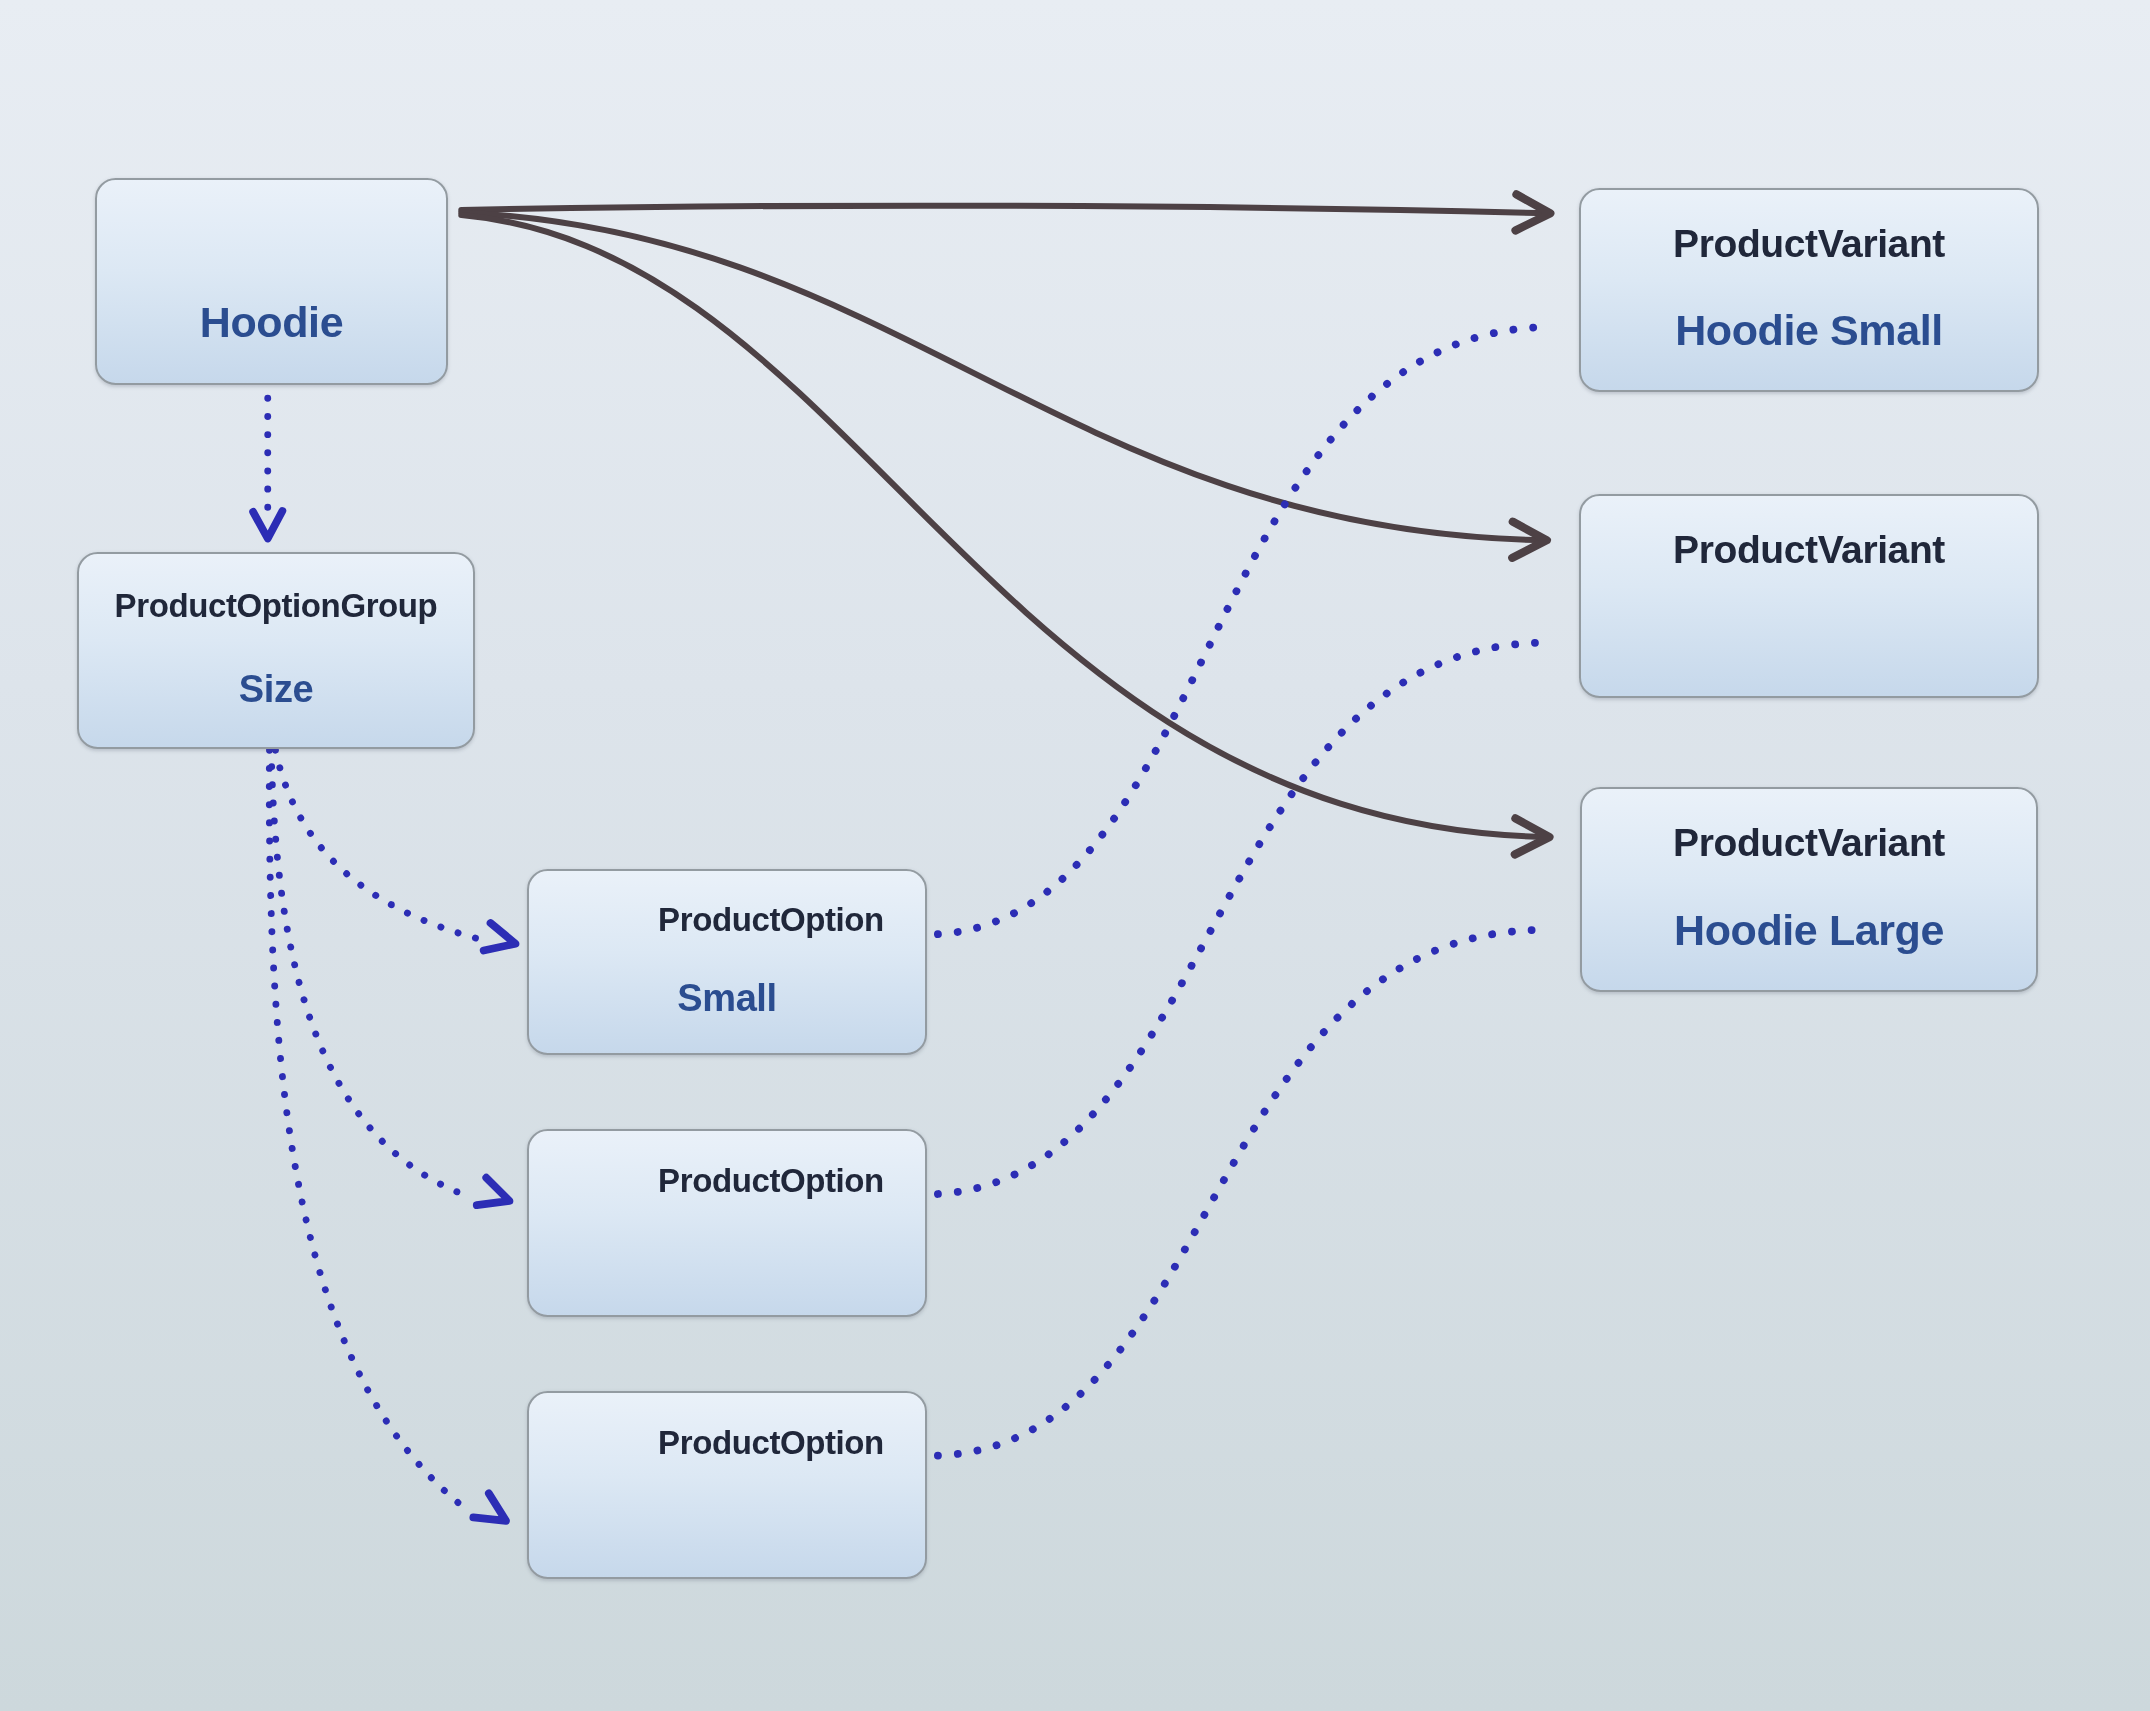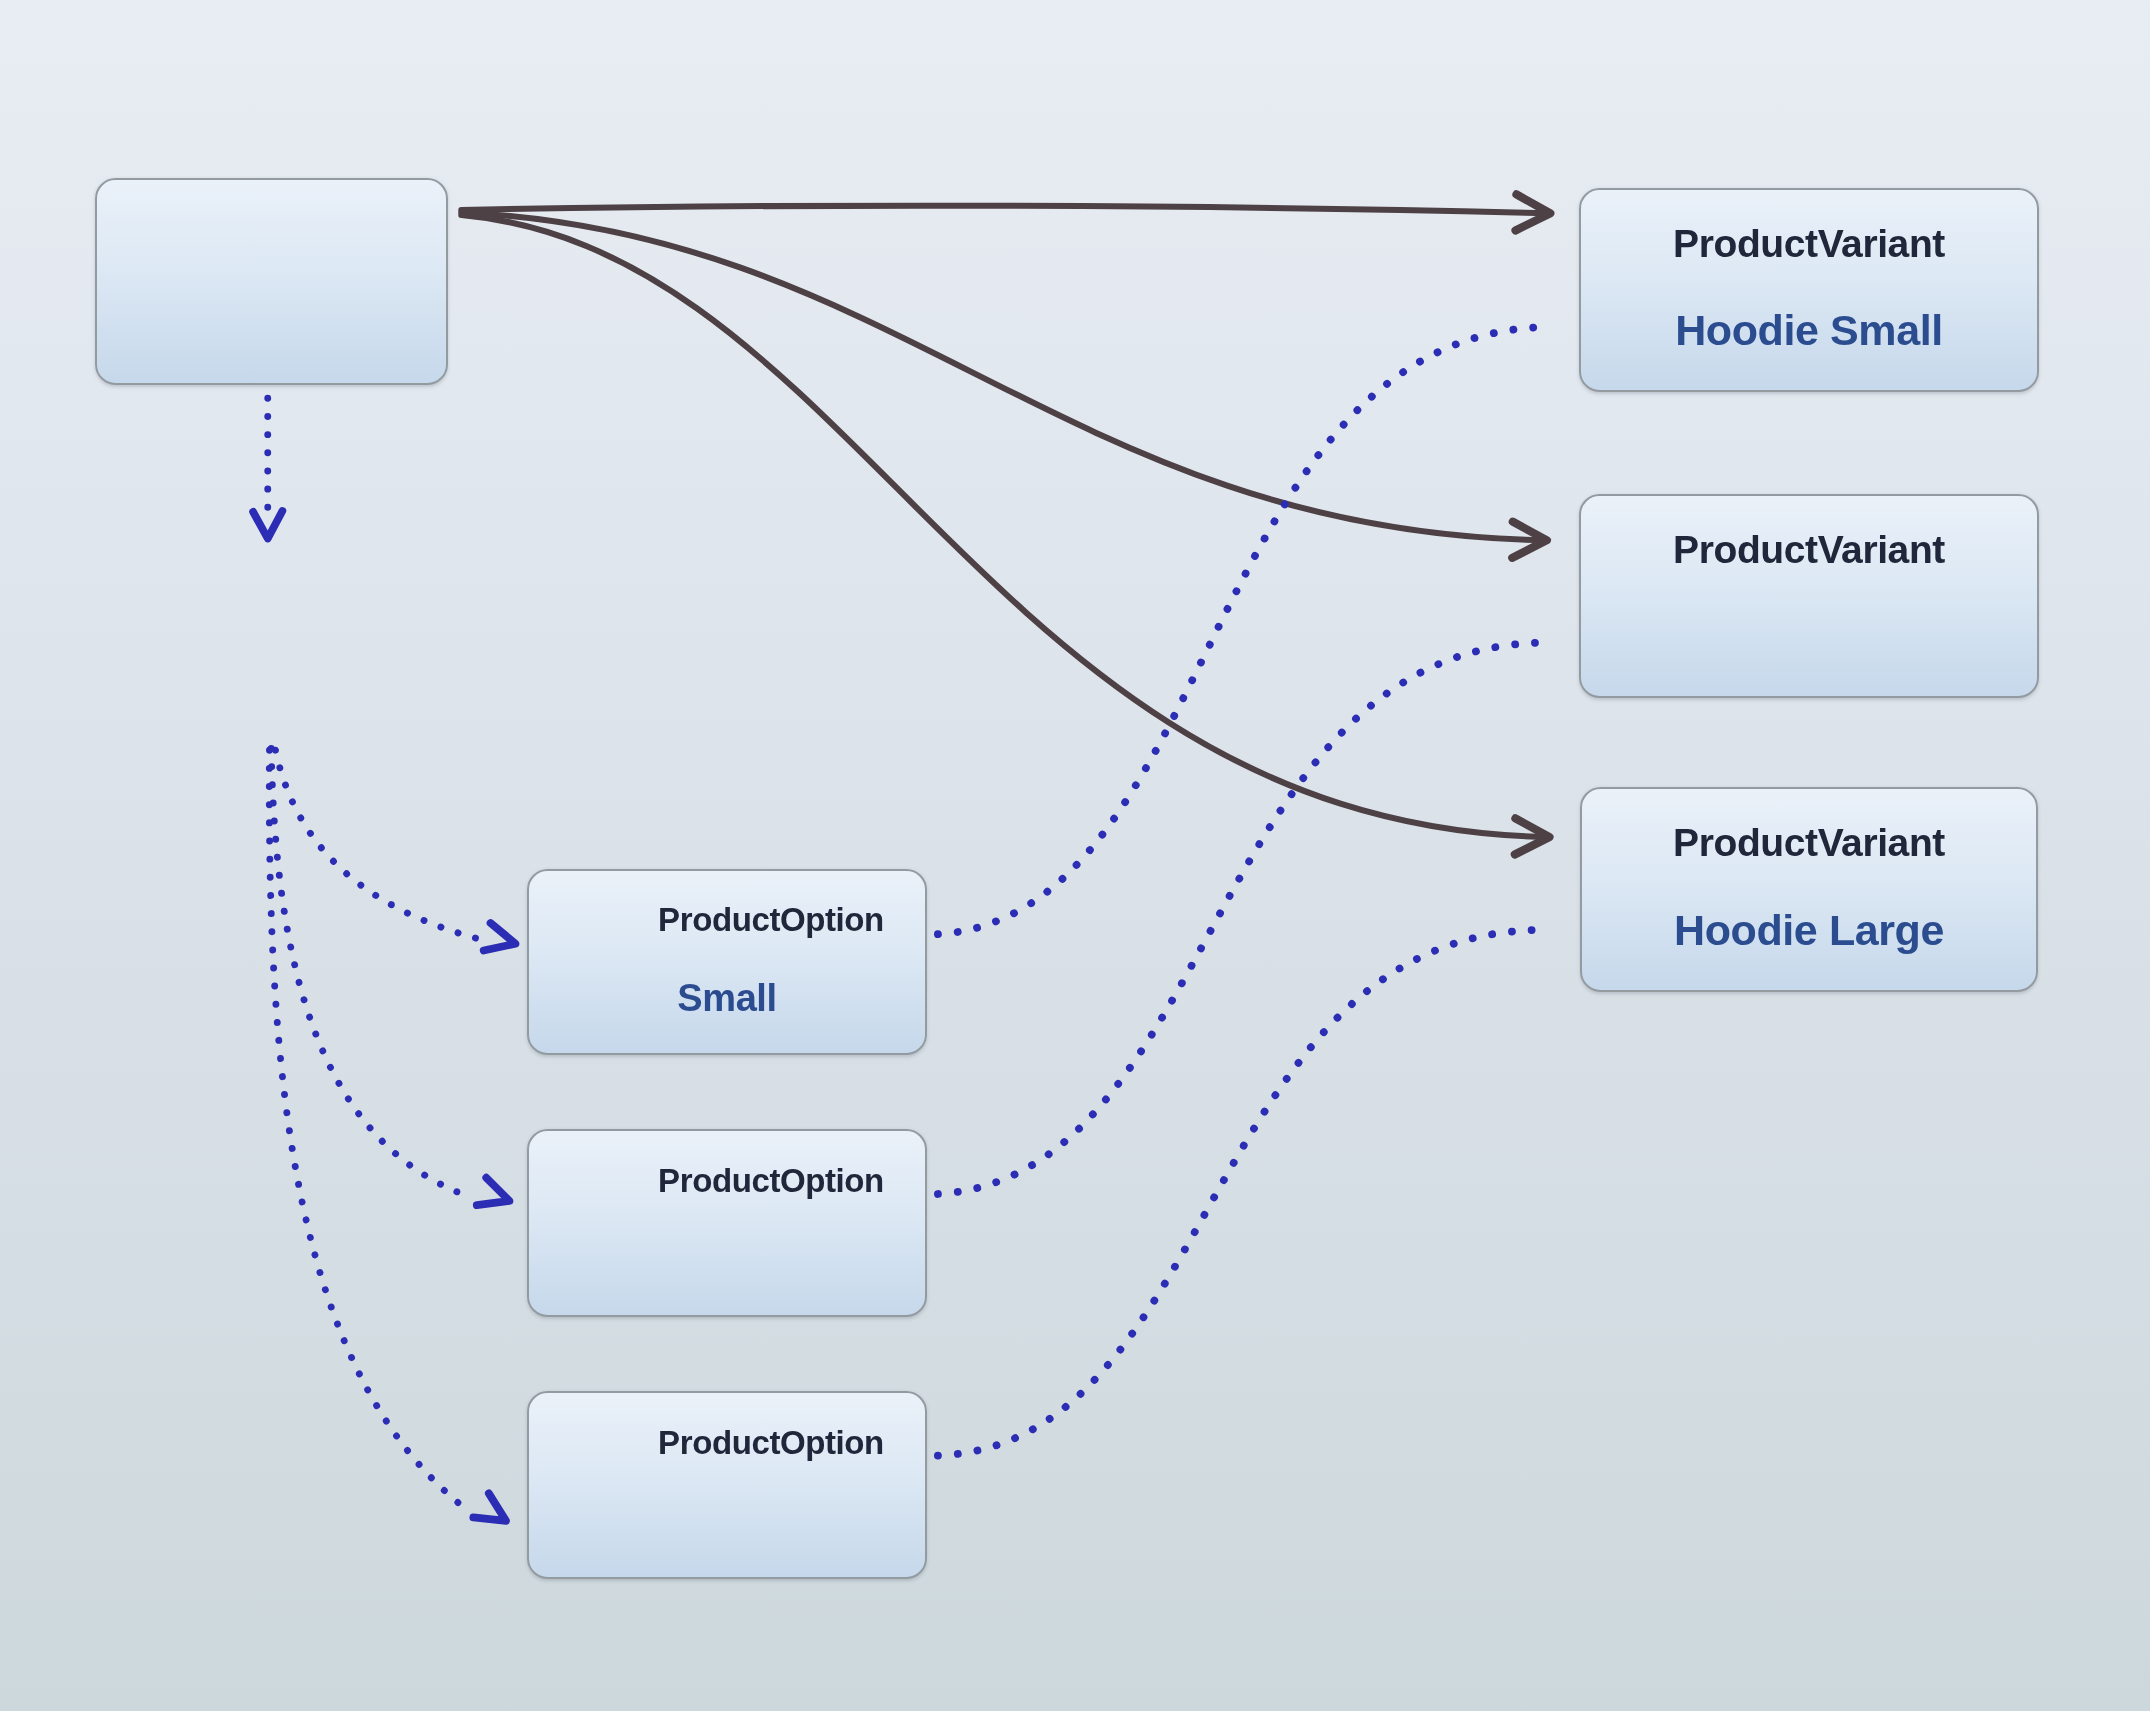--- a/index.html
+++ b/index.html
@@ -106,22 +106,27 @@
 
     <path class="edge-dotted fine" d="M 313,872 C 310,1250 340,1600 545,1757"></path>
     <path class="edge-head" d="M 550,1764 L 588,1768 L 568,1736"></path>
 
     <path class="edge-dotted coarse" d="M 1090,1086 C 1420,1065 1395,385 1802,380"></path>
     <path class="edge-dotted coarse" d="M 1090,1388 C 1420,1368 1400,750 1797,747"></path>
     <path class="edge-dotted coarse" d="M 1090,1692 C 1420,1680 1395,1085 1792,1081"></path>
   </svg>
 
   <div class="node" id="node-product">
+    <span class="value">Hoodie</span>
   </div>
 
+  <div class="node" id="node-option-group">
+    <span class="type">ProductOptionGroup</span>
+    <span class="value">Size</span>
+  </div>
 
   <div class="node option" id="node-option-small">
     <span class="type">ProductOption</span>
     <span class="value">Small</span>
   </div>
 
   <div class="node option" id="node-option-medium">
     <span class="type">ProductOption</span>
   </div>
 

